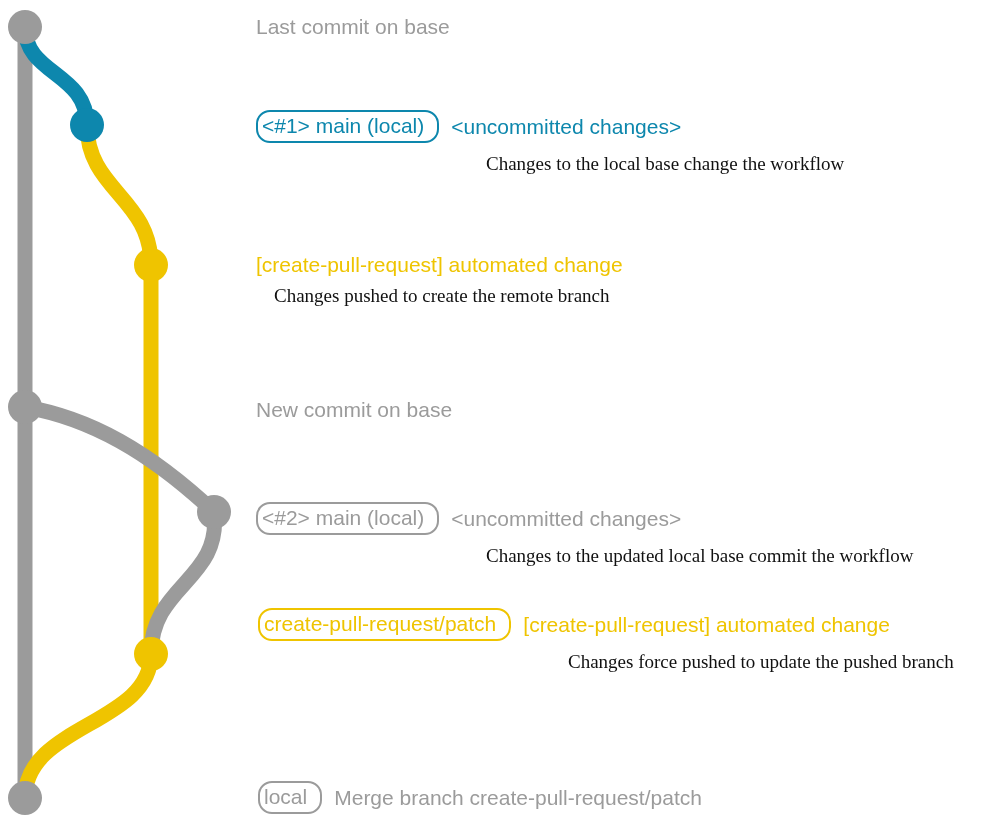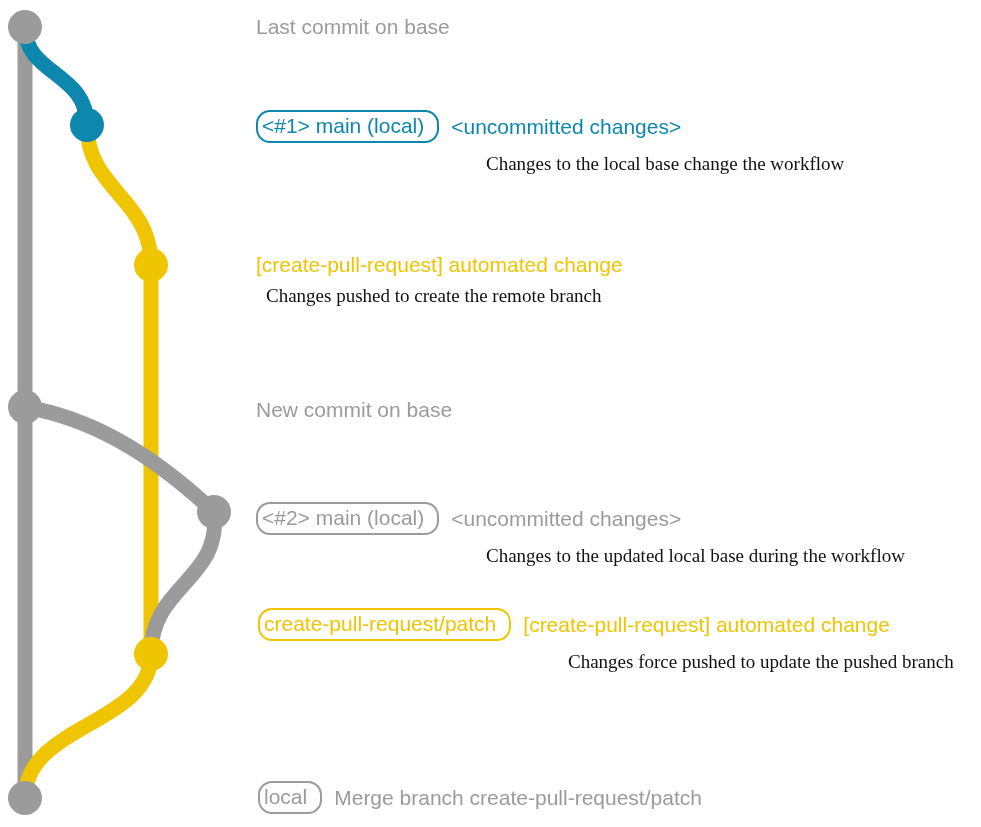--- a/index.html
+++ b/index.html
@@ -73,21 +73,21 @@
 
   .note {
     font-family: "Liberation Serif", serif;
     font-size: 19px;
     line-height: 1;
     color: #111111;
     white-space: nowrap;
     margin-top: 11px;
   }
   .note.indent-a { margin-left: 230px; }
-  .note.indent-b { margin-left: 10px; }
+  .note.indent-b { margin-left: 18px; }
   .note.indent-c { margin-left: 230px; }
   .note.indent-d { margin-left: 310px; }
 </style>
 </head>
 <body>
 
 <div id="stage">
 
   <svg id="graph" viewBox="0 0 981 827" width="981" height="827" aria-hidden="true">
 
@@ -141,21 +141,21 @@
     <div class="line1">
       <span class="subject gray">New commit on base</span>
     </div>
   </div>
 
   <div class="commit-block" style="left:256px; top:502px;">
     <div class="line1">
       <span class="ref-chip gray">&lt;#2&gt; main (local)</span>
       <span class="subject gray">&lt;uncommitted changes&gt;</span>
     </div>
-    <div class="note indent-c">Changes to the updated local base during the workflow</div>
+    <div class="note indent-c">Changes to the updated local base commit the workflow</div>
   </div>
 
   <div class="commit-block" style="left:258px; top:608px;">
     <div class="line1">
       <span class="ref-chip yellow">create-pull-request/patch</span>
       <span class="subject yellow">[create-pull-request] automated change</span>
     </div>
     <div class="note indent-d">Changes force pushed to update the pushed branch</div>
   </div>
 

